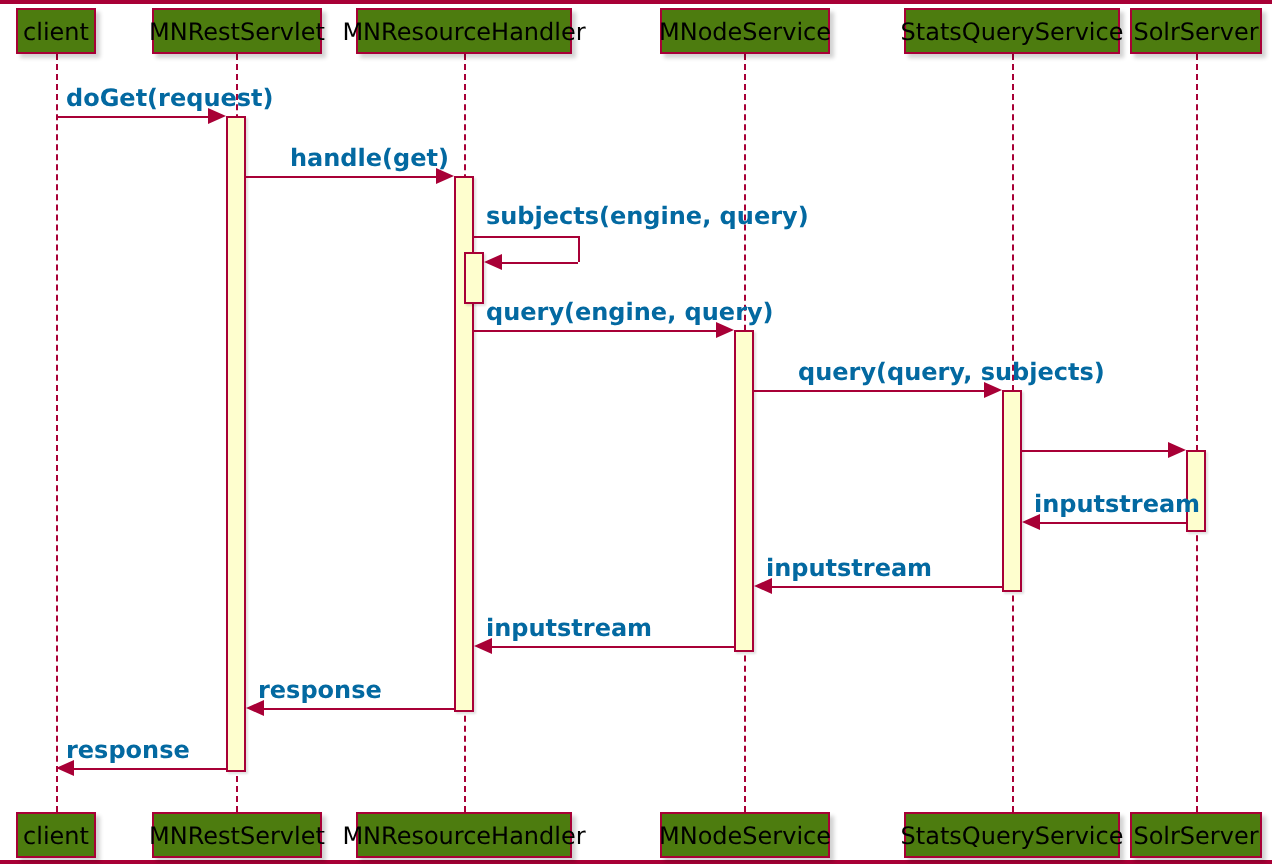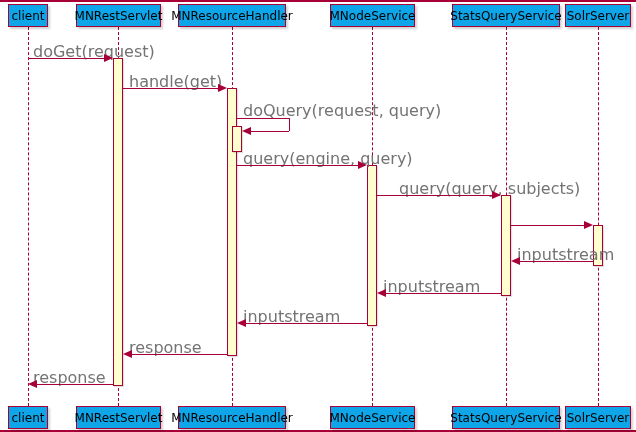--- a/index.html
+++ b/index.html
@@ -18,21 +18,21 @@
     position: absolute;
     left: 0;
     width: 636px;
     height: 2px;
     background: #A80036;
   }
 
   .participant {
     position: absolute;
     height: 23px;
-    background: #0ea5e9;
+    background: #4d7c0f;
     border: 1.5px solid #A80036;
     display: flex;
     align-items: center;
     justify-content: center;
     font-size: 12px;
     color: #000000;
     white-space: nowrap;
     box-shadow: 2px 2px 2px rgba(0,0,0,0.18);
   }
 
@@ -73,23 +73,24 @@
   .ahl {
     position: absolute;
     width: 0; height: 0;
     border-right: 9px solid #A80036;
     border-top: 4px solid transparent;
     border-bottom: 4px solid transparent;
   }
 
   .mlabel {
     position: absolute;
-    font-size: 16px;
-    color: #737373;
+    font-size: 12px;
+    color: #0369a1;
     white-space: nowrap;
+    font-weight: bold;
   }
 </style>
 </head>
 <body>
 
 <div class="canvas">
 
   <div class="frameline" style="top:0;"></div>
   <div class="frameline" style="top:430;top:430px;"></div>
 
@@ -104,25 +105,25 @@
   <div class="activation" style="left:227px;top:88px;height:268px;"></div>
   <div class="activation" style="left:232px;top:126px;height:26px;"></div>
   <div class="activation" style="left:367px;top:165px;height:161px;"></div>
   <div class="activation" style="left:501px;top:195px;height:101px;"></div>
   <div class="activation" style="left:593px;top:225px;height:41px;"></div>
 
   <div class="mlabel" style="left:33px;top:42px;">doGet(request)</div>
   <div class="mline" style="left:28px;top:58px;width:77px;"></div>
   <div class="ahr" style="left:104px;top:54px;"></div>
 
-  <div class="mlabel" style="left:129px;top:72px;">handle(get)</div>
+  <div class="mlabel" style="left:145px;top:72px;">handle(get)</div>
   <div class="mline" style="left:123px;top:88px;width:96px;"></div>
   <div class="ahr" style="left:218px;top:84px;"></div>
 
-  <div class="mlabel" style="left:243px;top:101px;">doQuery(request, query)</div>
+  <div class="mlabel" style="left:243px;top:101px;">subjects(engine, query)</div>
   <div class="mline" style="left:237px;top:118px;width:52px;"></div>
   <div class="vline" style="left:289px;top:118px;height:13px;"></div>
   <div class="mline" style="left:250px;top:131px;width:39px;"></div>
   <div class="ahl" style="left:242px;top:127px;"></div>
 
   <div class="mlabel" style="left:243px;top:149px;text-align:center;">query(engine, query)</div>
   <div class="mline" style="left:237px;top:165px;width:122px;"></div>
   <div class="ahr" style="left:358px;top:161px;"></div>
 
   <div class="mlabel" style="left:399px;top:179px;">query(query, subjects)</div>

